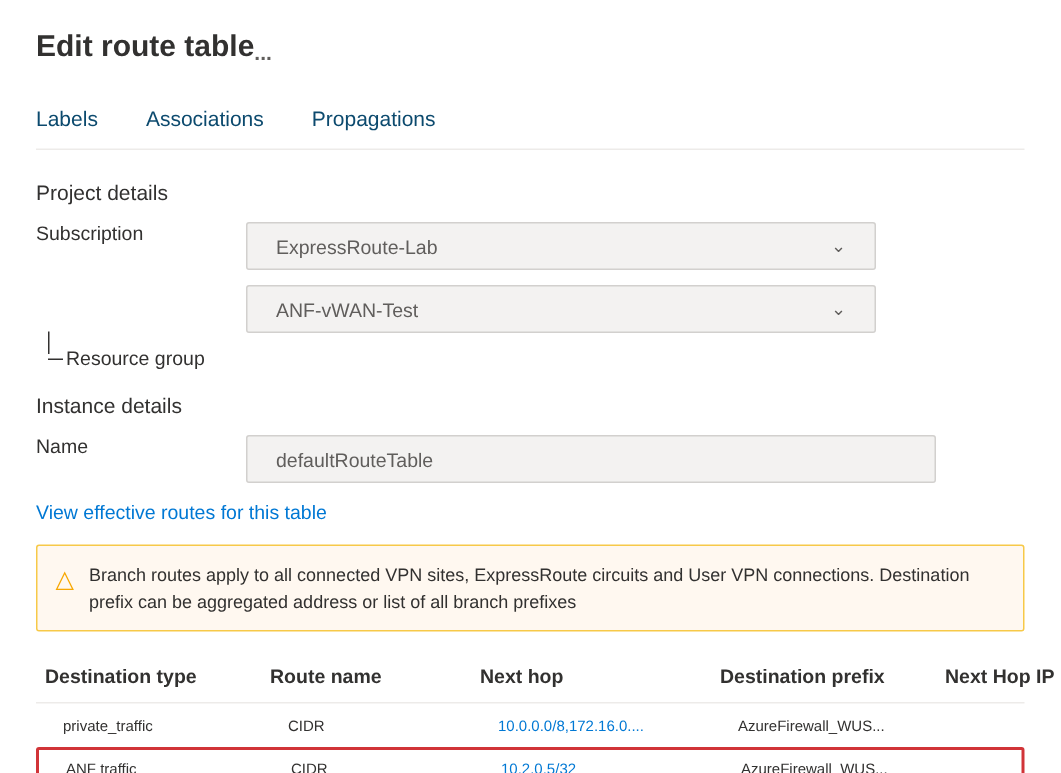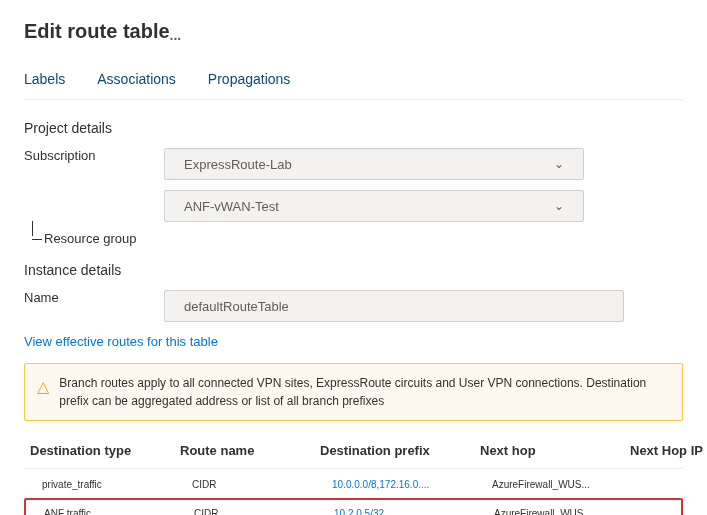--- a/index.html
+++ b/index.html
@@ -242,22 +242,22 @@
   <span class="warning-icon">△</span>
   <span>Branch routes apply to all connected VPN sites, ExpressRoute circuits and User VPN connections. Destination prefix can be aggregated address or list of all branch prefixes</span>
 </div>
 
 
 <div class="table-container">
 
   <div class="table-header">
     <div class="col-head">Destination type</div>
     <div class="col-head">Route name</div>
+    <div class="col-head">Next hop</div>
     <div class="col-head">Destination prefix</div>
-    <div class="col-head">Next hop</div>
     <div class="col-head">Next Hop IP</div>
   </div>
 
   <div class="table-row-data">
     <div class="cell">private_traffic</div>
     <div class="cell">CIDR</div>
     <div class="cell blue">10.0.0.0/8,172.16.0....</div>
     <div class="cell">AzureFirewall_WUS...</div>
     <div class="cell"></div>
   </div>

